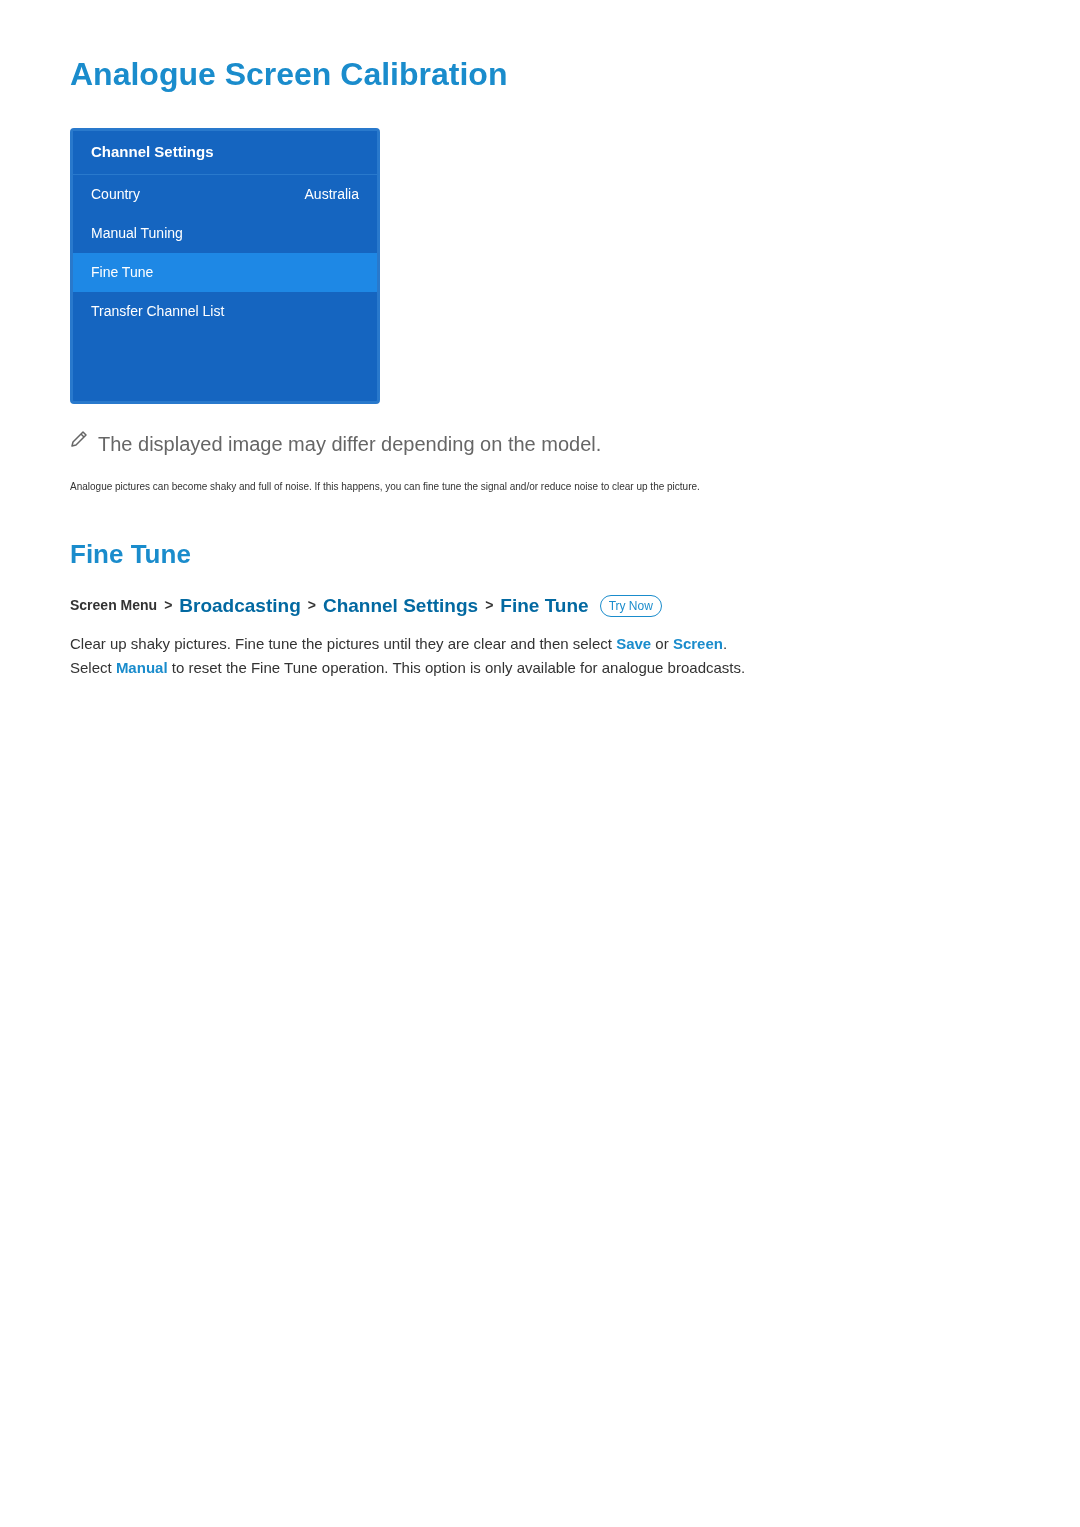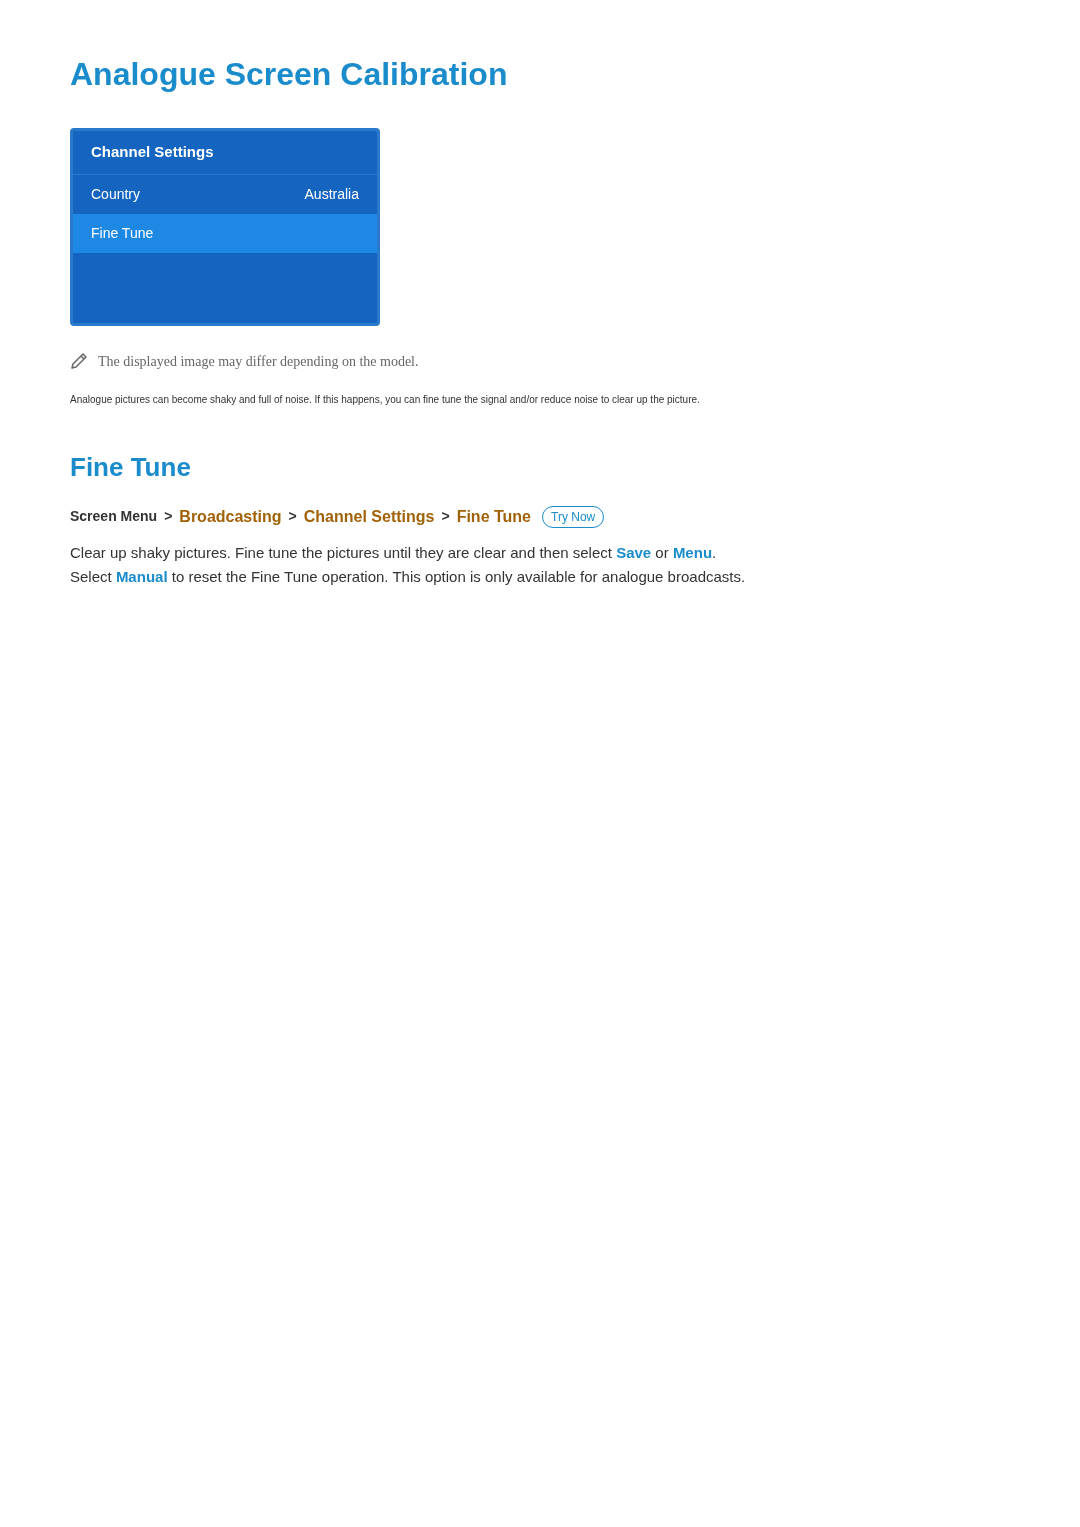--- a/index.html
+++ b/index.html
@@ -68,22 +68,21 @@
     .tv-menu-spacer {
       height: 70px;
     }
 
     .disclaimer {
       display: flex;
       align-items: flex-start;
       gap: 10px;
       margin-bottom: 20px;
       color: #666666;
-      font-size: 14px;
-      font-family: Liberation Serif, serif;
+      font-size: 20px;
     }
 
     .pencil-icon {
       width: 18px;
       height: 18px;
       flex-shrink: 0;
       margin-top: 1px;
     }
 
     .description-text {
@@ -110,22 +109,22 @@
       flex-wrap: wrap;
       gap: 7px;
     }
 
     .breadcrumb-separator {
       color: #333333;
       font-size: 14px;
     }
 
     .breadcrumb-link {
-      color: #a16207;
-      font-size: 16px;
+      color: #0369a1;
+      font-size: 19px;
       font-weight: bold;
     }
 
     .breadcrumb-static {
       color: #333333;
       font-size: 14px;
       font-weight: bold;
     }
 
     .try-now-badge {
@@ -158,25 +157,31 @@
 <h1 class="page-title">Analogue Screen Calibration</h1>
 
 <div class="tv-menu-container">
   <div class="tv-menu-header">Channel Settings</div>
 
   <div class="tv-menu-item">
     <span>Country</span>
     <span class="item-value">Australia</span>
   </div>
 
+  <div class="tv-menu-item">
+    <span>Manual Tuning</span>
+  </div>
 
   <div class="tv-menu-item highlighted">
     <span>Fine Tune</span>
   </div>
 
+  <div class="tv-menu-item">
+    <span>Transfer Channel List</span>
+  </div>
 
   <div class="tv-menu-spacer"></div>
 </div>
 
 <div class="disclaimer">
   <svg class="pencil-icon" viewBox="0 0 18 18" fill="none" xmlns="http://www.w3.org/2000/svg">
     <path d="M13 2L16 5L6 15L2 16L3 12L13 2Z" stroke="#666" stroke-width="1.5" fill="none" stroke-linejoin="round"></path>
     <path d="M11 4L14 7" stroke="#666" stroke-width="1.5"></path>
   </svg>
   <span>The displayed image may differ depending on the model.</span>
@@ -197,20 +202,20 @@
   <span class="try-now-badge">Try Now</span>
 </div>
 
 <p class="fine-tune-desc">
   <span>Clear up shaky pictures. Fine tune the pictures until they are clear and then select</span>
   <span> </span>
   <span class="text-link">Save</span>
   <span> </span>
   <span>or</span>
   <span> </span>
-  <span class="text-link">Menu</span><span>.</span>
+  <span class="text-link">Screen</span><span>.</span>
   <br>
   <span>Select</span>
   <span> </span>
   <span class="text-link">Manual</span>
   <span> </span>
   <span>to reset the Fine Tune operation. This option is only available for analogue broadcasts.</span>
 </p>
 
 </body></html>

